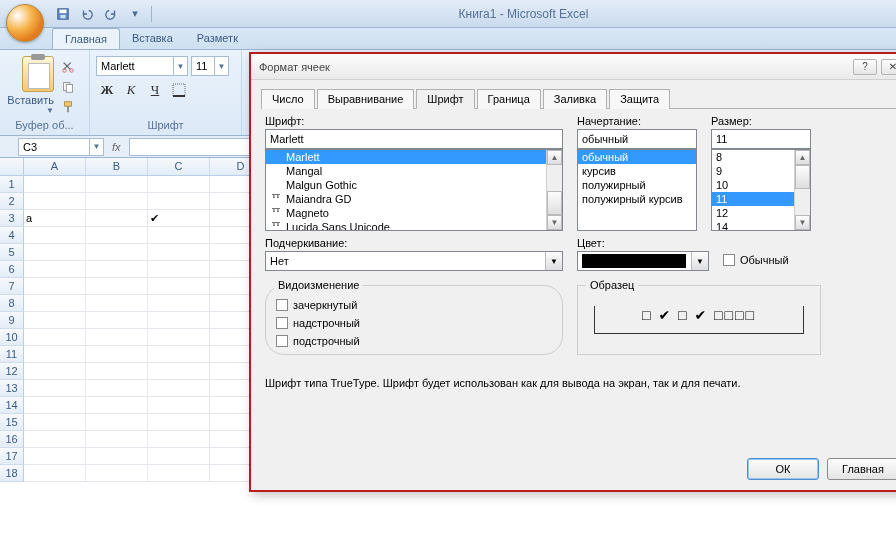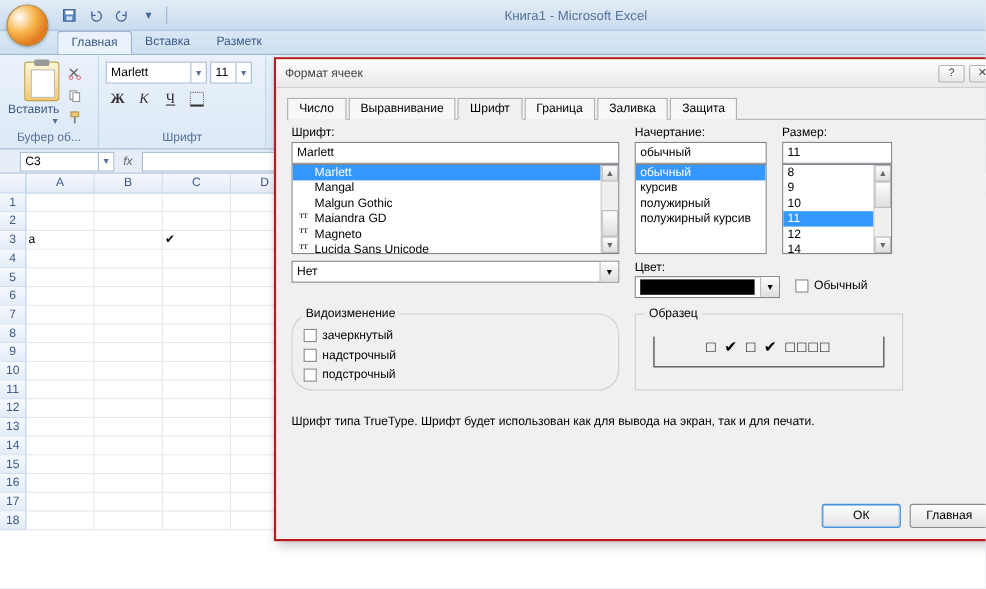--- a/index.html
+++ b/index.html
@@ -424,20 +424,21 @@
               <div class="sb-btn">▲</div>
               <div class="sb-thumb"></div>
               <div class="sb-btn" style="position:absolute;bottom:0;left:0;right:0">▼</div>
             </div>
         </div>
       </div>
     </div>
 
     <div class="dlg-row2">
       <div class="dlg-col col-font">
+        <div class="lbl">Подчеркивание:</div>
         <div class="combo-d" style="width:298px">
             <span>Нет</span>
             <div class="arrow">▼</div>
           </div>
       </div>
       <div class="dlg-col" style="width:132px">
         <div class="lbl">Цвет:</div>
         <div class="combo-d" style="width:132px">
             <div class="color-sw"></div>
             <div class="arrow">▼</div>

